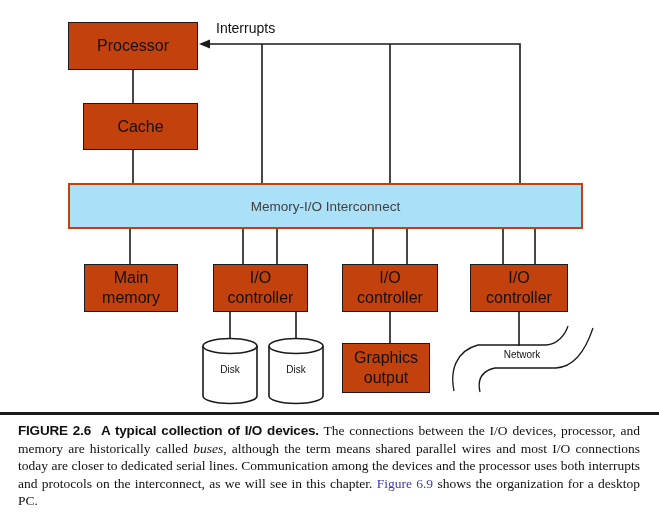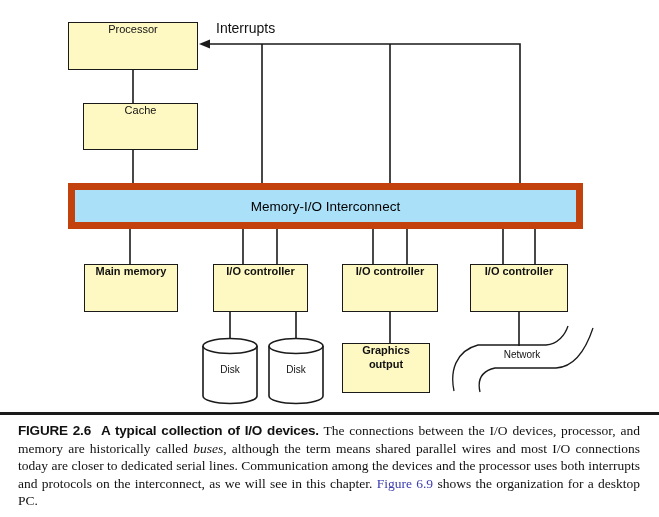--- a/index.html
+++ b/index.html
@@ -10,40 +10,40 @@
     background: #ffffff;
     font-family: "Liberation Sans", sans-serif;
     overflow: hidden;
   }
   .stage { position: absolute; left: 0; top: 0; width: 659px; height: 420px; }
   svg.wires { position: absolute; left: 0; top: 0; }
 
   .node {
     position: absolute;
     display: flex;
-    align-items: flex-start;
+    align-items: center;
     justify-content: center;
     text-align: center;
     border: 1.6px solid #1a1a1a;
-    background: #fef9c3;
-    font-size: 11px;
+    background: #c2410c;
+    font-size: 16px;
     line-height: 1.25;
     color: #111111;
     box-sizing: border-box;
   }
-  .node .lbl { width: 72px; font-weight: bold; }
+  .node .lbl { width: 72px; }
   .bar {
     position: absolute;
     left: 68px; top: 183px;
     width: 515px; height: 46px;
     background: #abe1f8;
-    border: 7px solid #c2410c;
+    border: 2px solid #c2410c;
     box-sizing: border-box;
     display: flex; align-items: center; justify-content: center;
-    font-size: 13.5px; color: #000000;
+    font-size: 13.5px; color: #404040;
   }
   .floating-label {
     position: absolute;
     font-size: 14px;
     color: #111111;
     white-space: nowrap;
   }
   .disk-label, .net-label {
     position: absolute;
     font-size: 10px;

